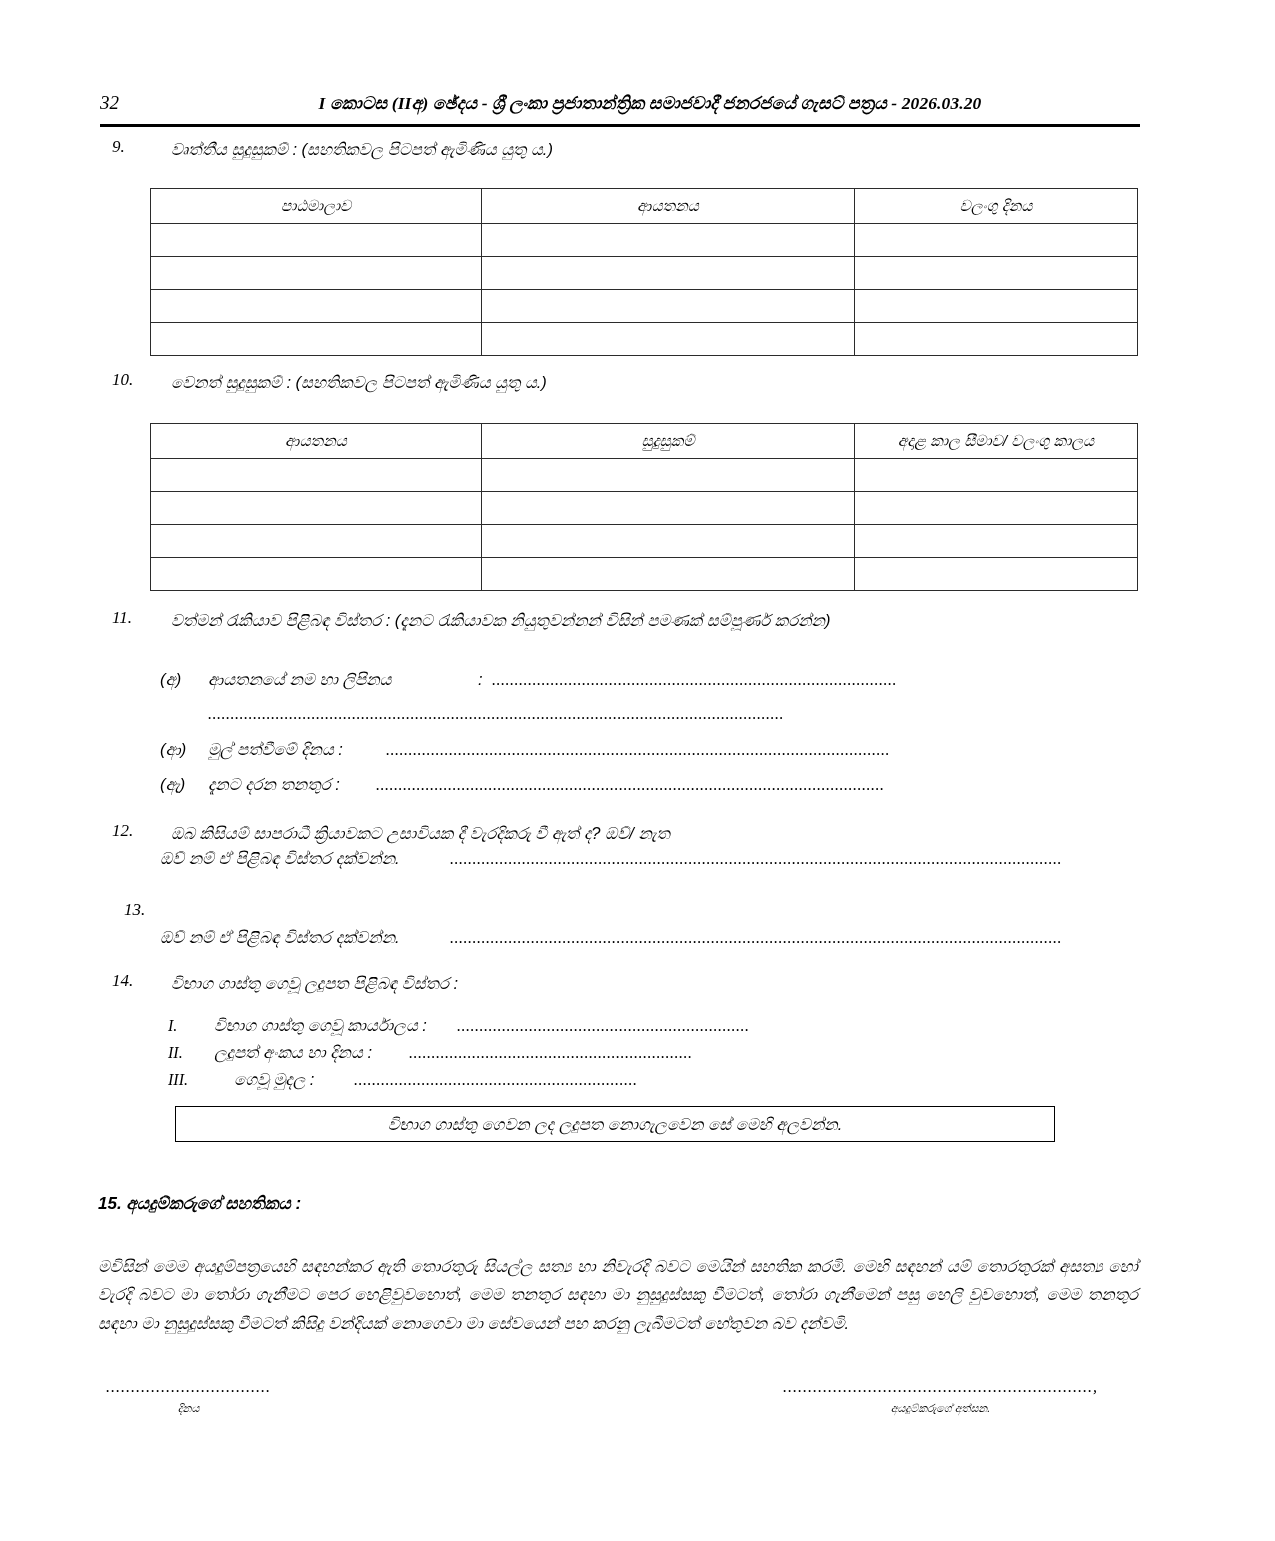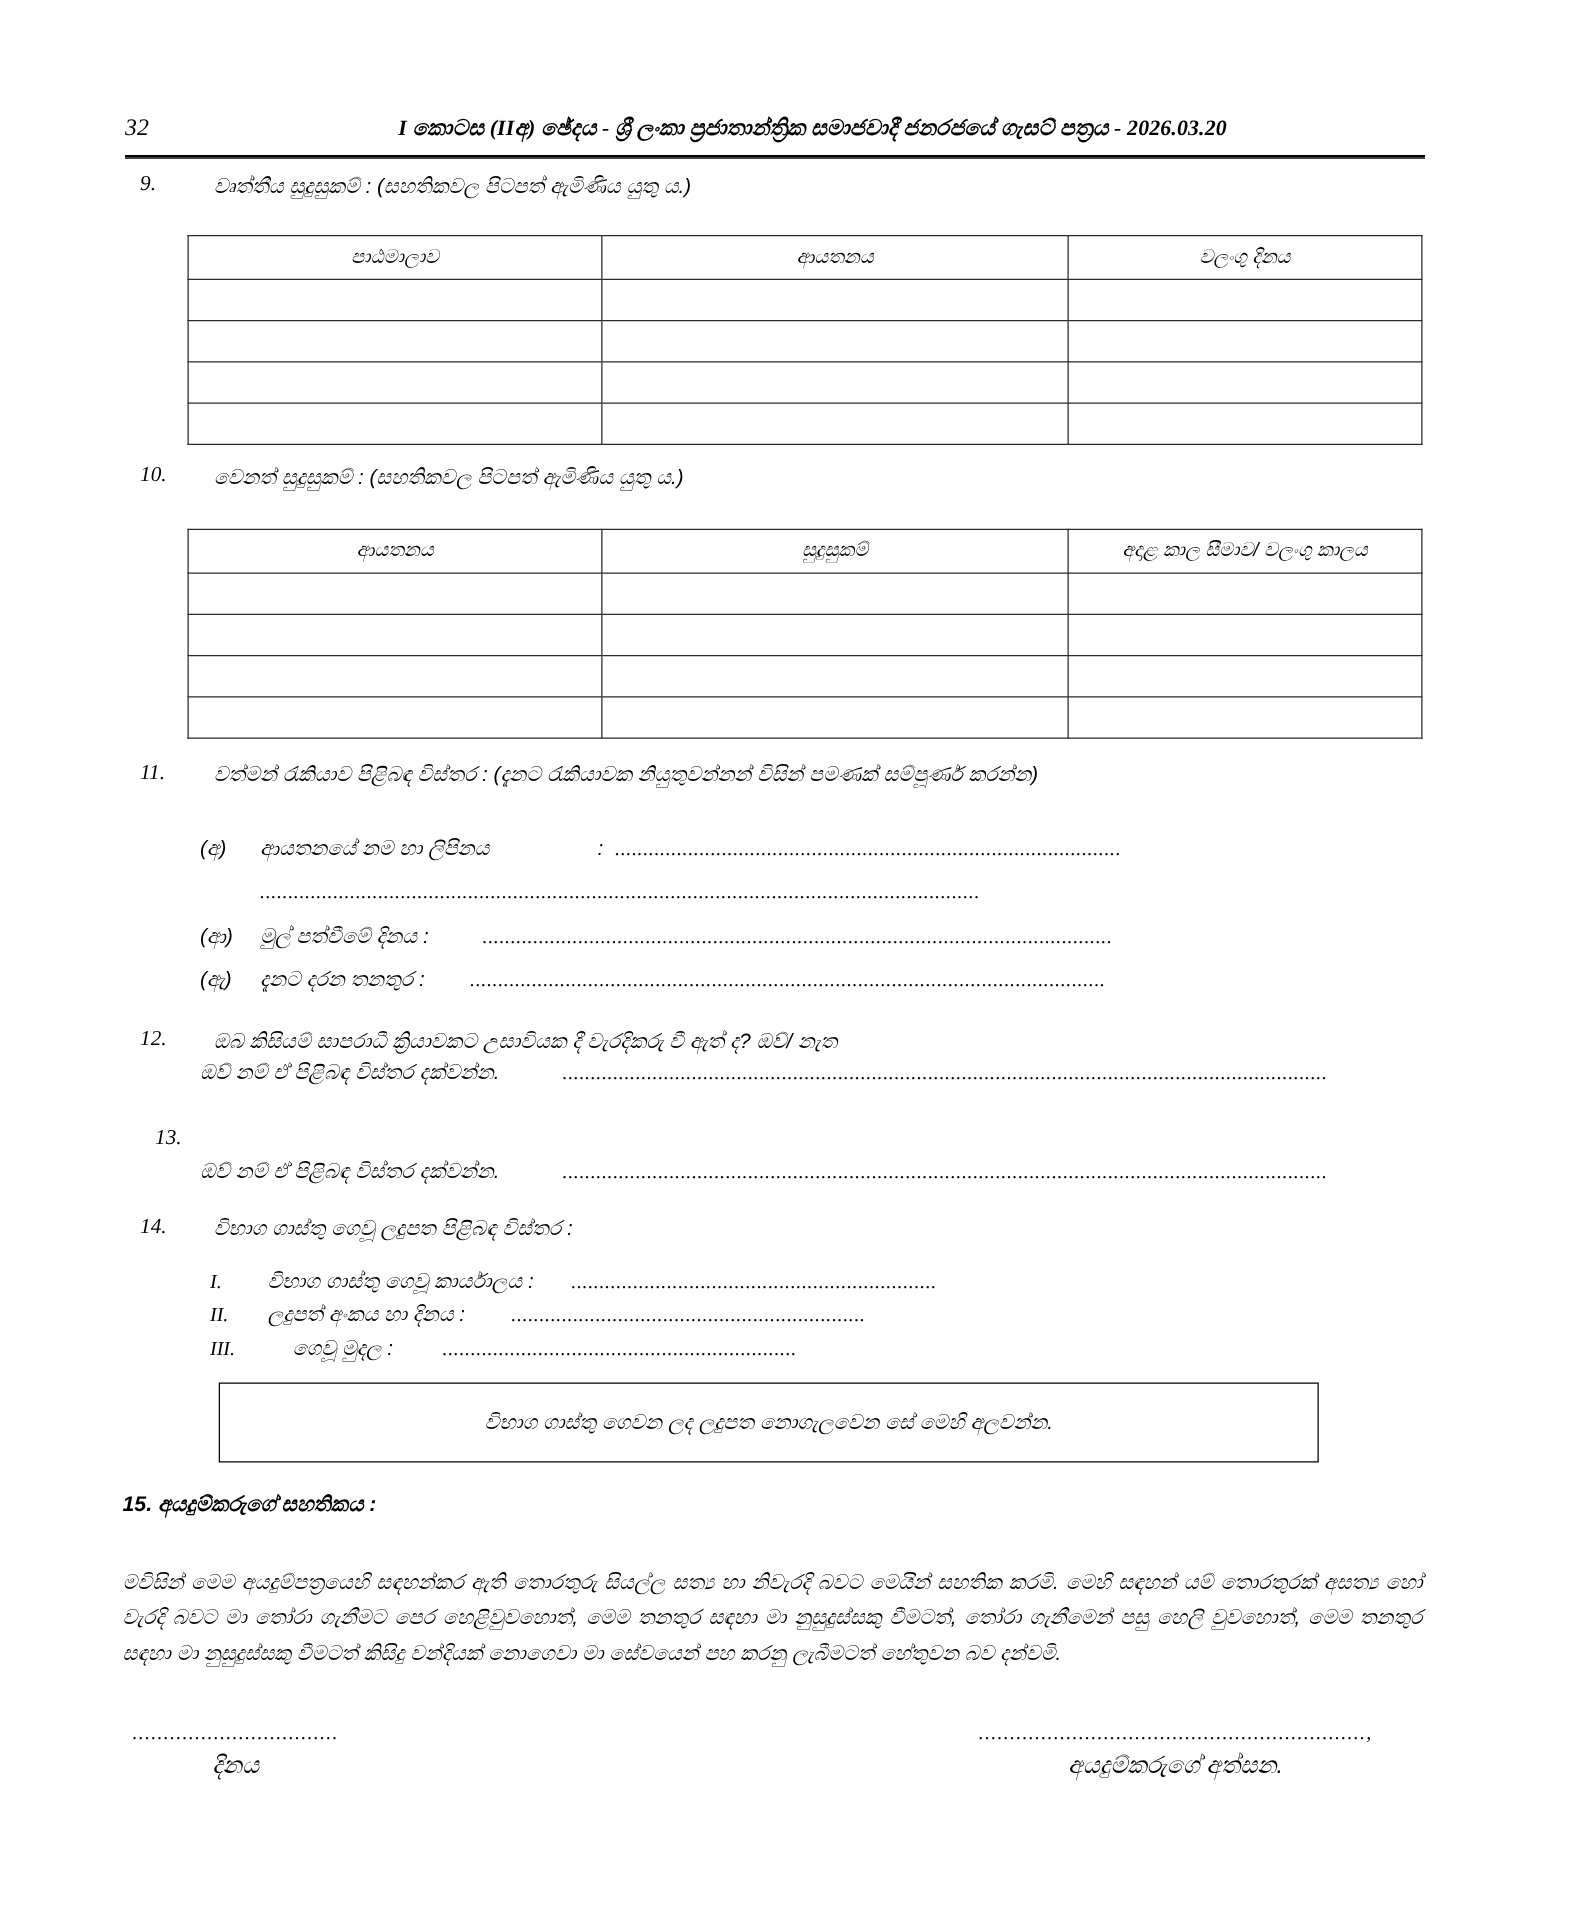--- a/index.html
+++ b/index.html
@@ -132,21 +132,21 @@
     font-family: "Liberation Serif", serif;
     font-size: 16px;
   }
 
   
   .receipt-box {
     position: absolute;
     left: 175px;
     top: 1106px;
     width: 880px;
-    height: 64px;
+    height: 36px;
     border: 1.5px solid #000;
     box-sizing: border-box;
     display: flex;
     align-items: center;
     justify-content: center;
     font-size: 16.5px;
     font-family: "Liberation Sans", "DejaVu Sans", sans-serif;
   }
 
   
@@ -184,21 +184,21 @@
     align-items: center;
   }
   .sig-dots {
     font-family: "Liberation Serif", serif;
     font-size: 16px;
     letter-spacing: 1px;
     white-space: nowrap;
   }
   .sig-caption {
     margin-top: 6px;
-    font-size: 19px;
+    font-size: 11px;
     font-family: "Liberation Sans", "DejaVu Sans", sans-serif;
   }
   .sig-left { margin-left: 8px; }
   .sig-right { margin-right: 40px; }
 </style>
 </head>
 <body>
 
 <div class="page">
 

